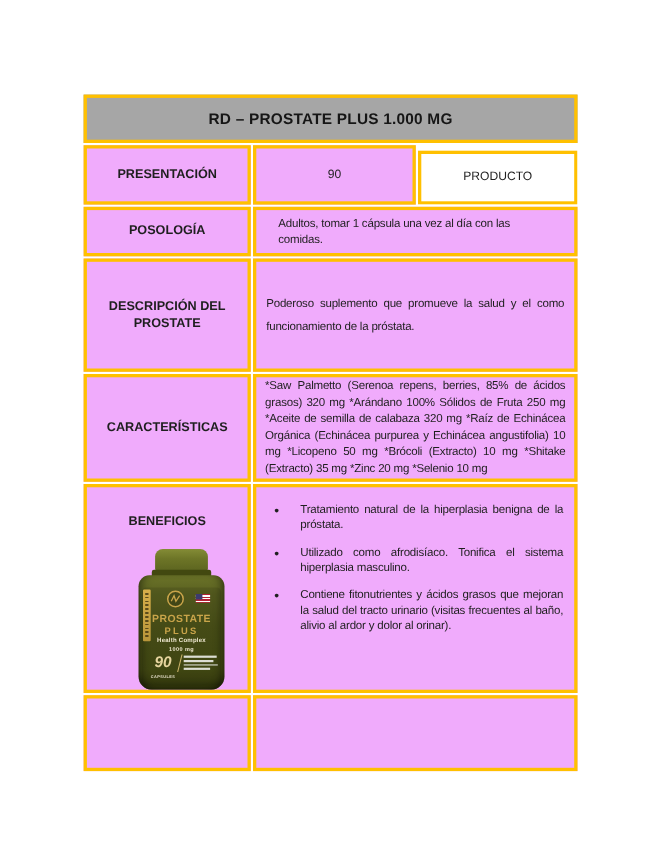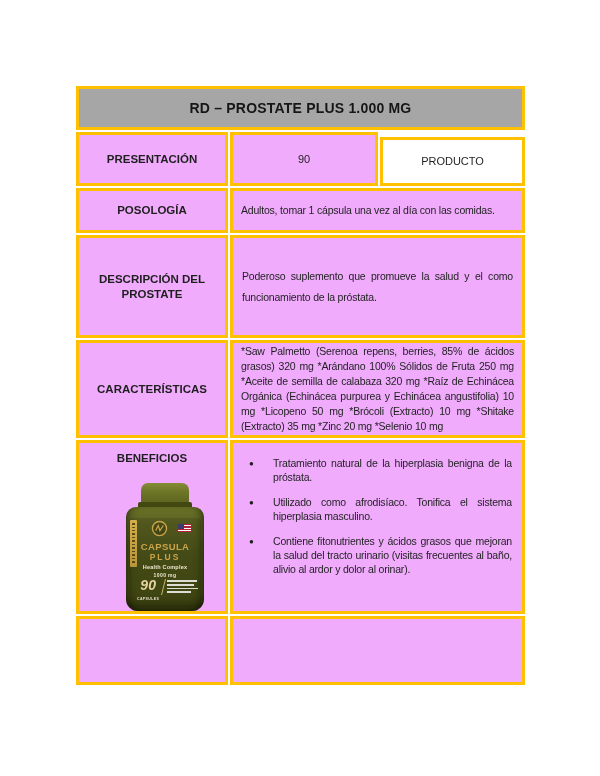--- a/index.html
+++ b/index.html
@@ -32,25 +32,25 @@
     line-height:15px;
   }
   td.center-cell{text-align:center;font-size:11px;letter-spacing:0;}
   
   td.cap-cell{border:none;background:transparent;padding:0;vertical-align:top;}
   .cap-inner{
     box-sizing:border-box;margin-top:5px;height:49px;border:3px solid #FFC000;
     background:#fff;display:flex;align-items:center;justify-content:center;
     font-size:11px;letter-spacing:0;
   }
-  td.text-cell{text-align:left;padding:0 8px;}
+  td.text-cell{text-align:left;padding:0 20px;}
   td.just-cell{text-align:justify;}
   td.desc-cell{line-height:21px;padding:0 9px;}
   td.cara-cell{line-height:15px;padding:1px 8px;vertical-align:middle;}
-  td.bene-label-cell{vertical-align:top;padding-top:8px;margin-left:40px;}
+  td.bene-label-cell{vertical-align:top;padding-top:24px;margin-left:40px;}
   td.bene-cell{vertical-align:top;padding:13px 4px 0 0;}
   ul.bullets{margin:0;padding:0 6px 0 40px;list-style:none;text-align:justify;}
   ul.bullets li{
     position:relative;line-height:14px;margin-bottom:11px;letter-spacing:-0.2px;
   }
   ul.bullets li .dot{
     position:absolute;left:-24px;top:1px;font-size:8px;letter-spacing:0;
   }
   
   .bottle{position:relative;width:78px;height:128px;margin:17px 0 0 40px;}
@@ -151,21 +151,21 @@
         <div class="bottle-body">
           <div class="label-zone"></div>
           <div class="gold-strip"></div>
           <div class="emblem">
             <svg viewBox="0 0 20 20" width="17" height="17">
               <circle cx="10" cy="10" r="8.3" fill="rgba(0,0,0,0.15)" stroke="#c9a44a" stroke-width="1.6"></circle>
               <path d="M5.5 12.5 L8.5 6.5 L10.5 12.5 L14.5 6.5" stroke="#c9a44a" stroke-width="1.4" fill="none"></path>
             </svg>
           </div>
           <div class="flag"></div>
-          <div class="p-name">CAPSULA</div>
+          <div class="p-name">PROSTATE</div>
           <div class="p-plus">PLUS</div>
           <div class="p-sub">Health Complex</div>
           <div class="p-dose">1000 mg</div>
           <div class="count-row">
             <div class="count-block">
               <span class="count-num">90</span>
               <span class="count-unit">CAPSULES</span>
             </div>
             <div class="count-div"></div>
             <div class="fineprint">

